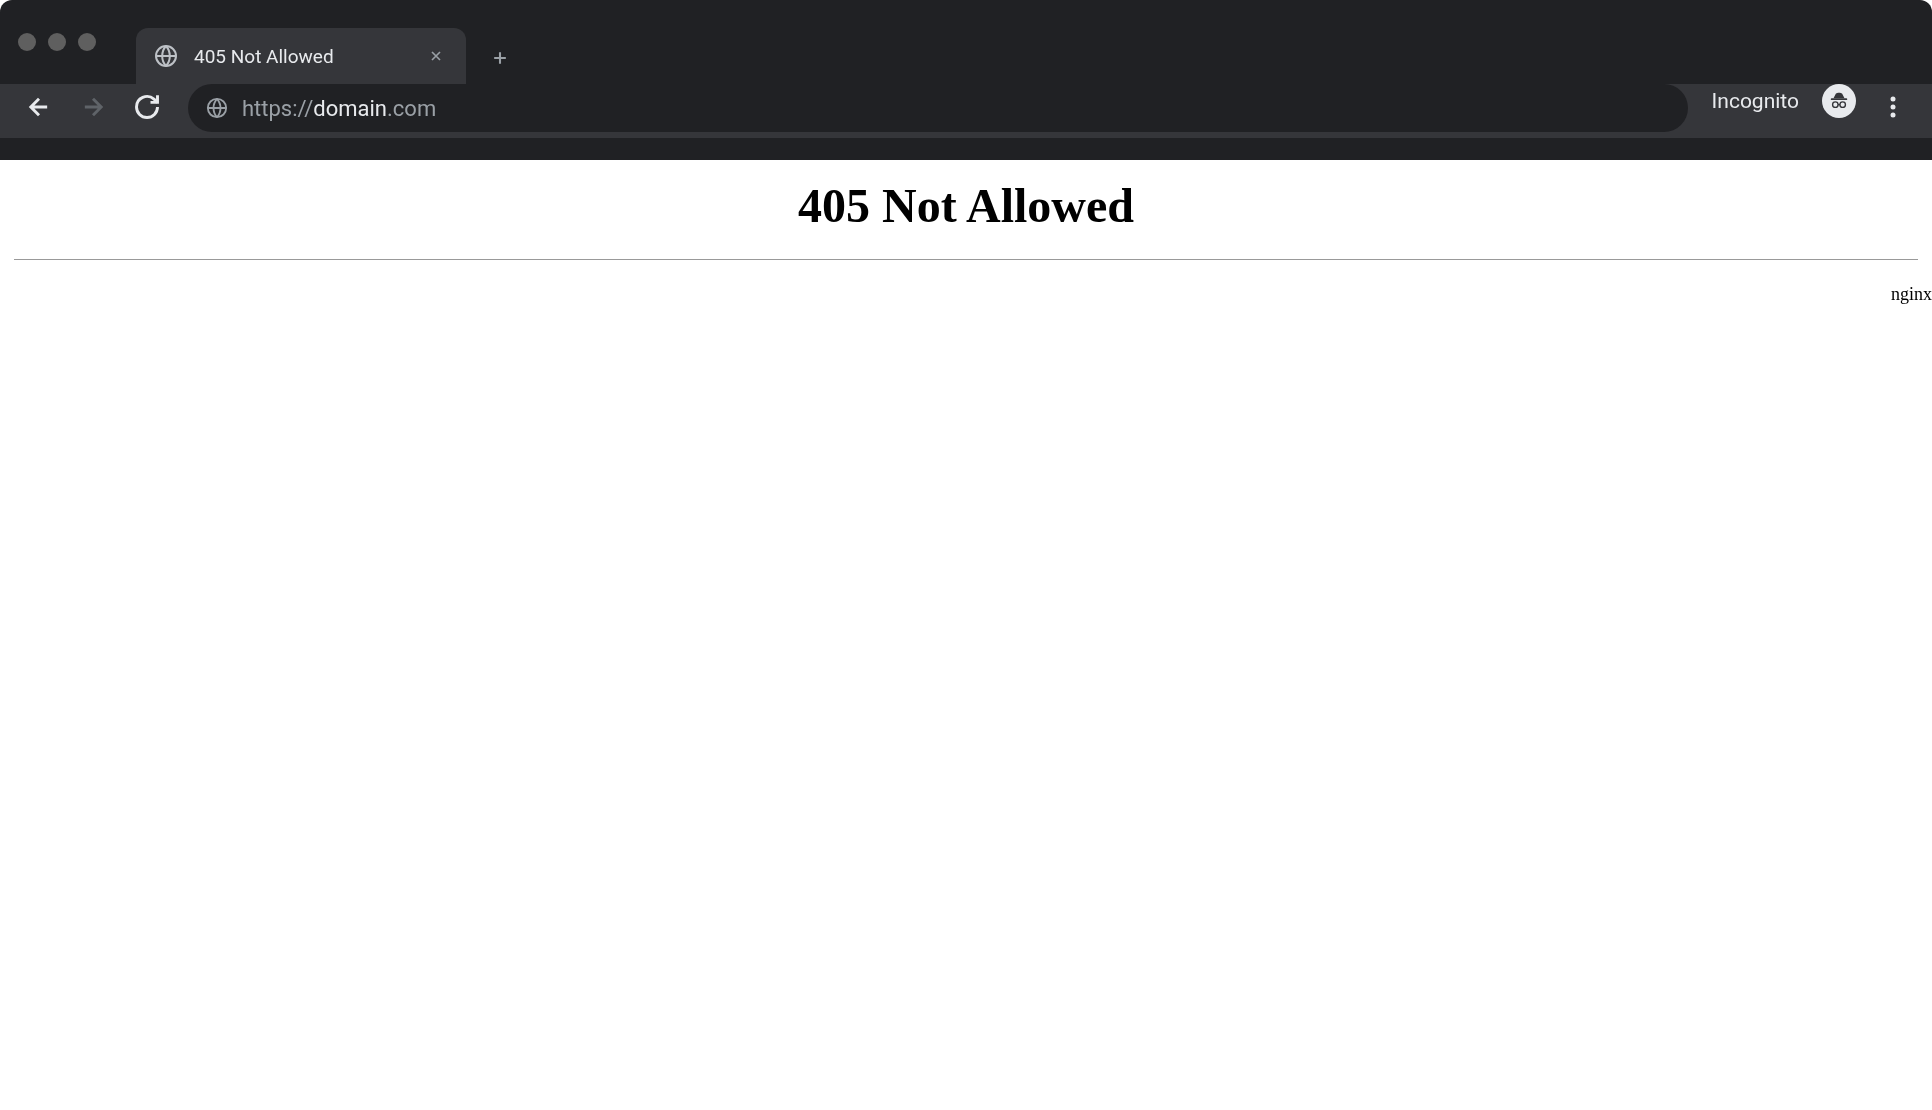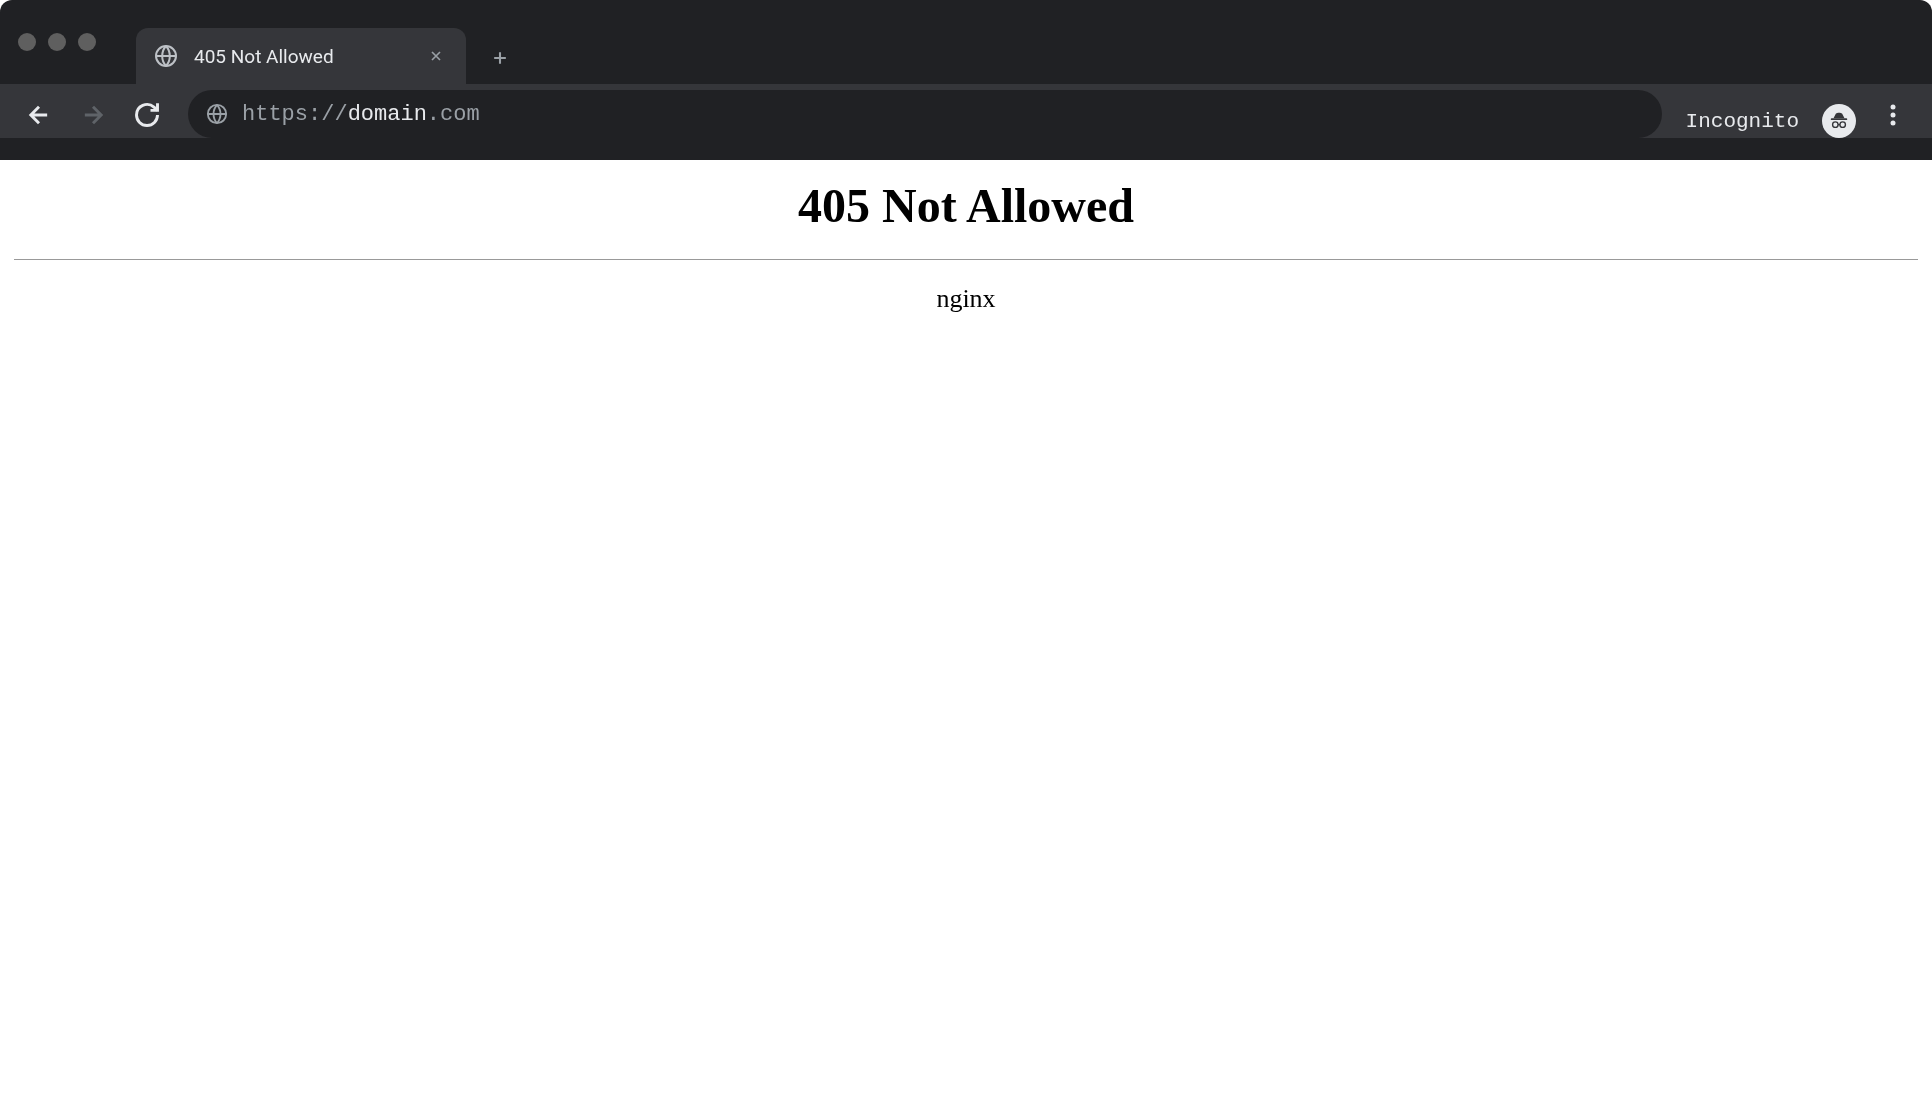--- a/index.html
+++ b/index.html
@@ -115,24 +115,23 @@
     .new-tab-btn svg {
       width: 20px;
       height: 20px;
     }
     
     
     .toolbar {
       background: #35363a;
       height: 54px;
       display: flex;
-      align-items: flex-end;
+      align-items: flex-start;
       padding: 0 16px;
       gap: 8px;
-      font-family: Liberation Mono, monospace;
     }
     
     .nav-btn {
       width: 46px;
       height: 46px;
       display: flex;
       align-items: center;
       justify-content: center;
       color: #e8eaed;
       border-radius: 50%;
@@ -241,22 +240,23 @@
     }
     
     .divider {
       border: none;
       border-top: 1px solid #999;
       margin: 0 14px 24px 14px;
     }
     
     .server-text {
       font-family: "Times New Roman", Times, serif;
-      font-size: 26px;
+      font-size: 18px;
       color: #000000;
+      text-align: right;
     }
   </style>
 </head>
 <body>
 
 <div class="browser-frame">
   <div class="titlebar">
     <div class="traffic-lights">
       <div class="traffic-dot"></div>
       <div class="traffic-dot"></div>

